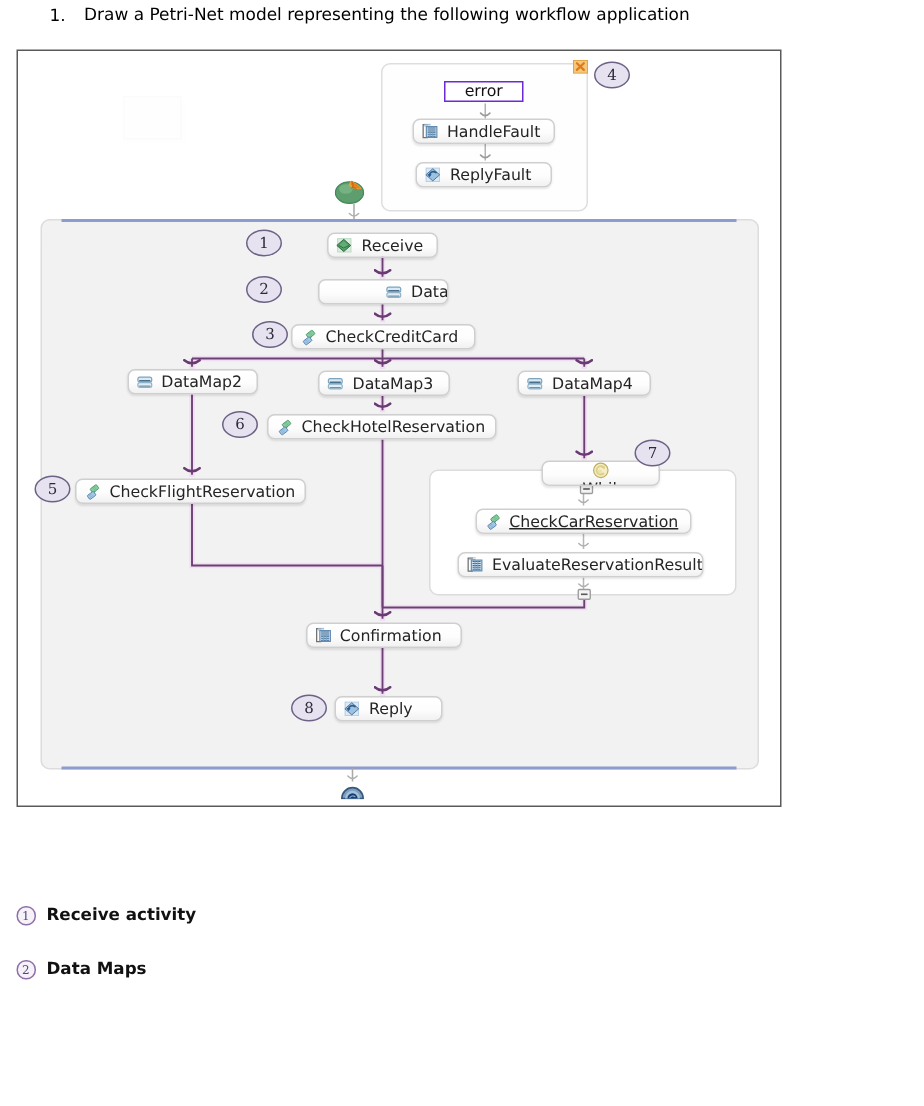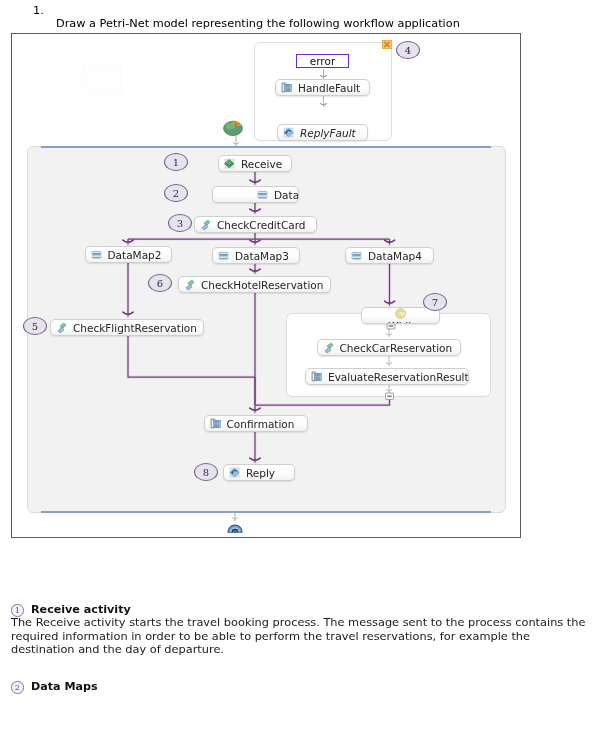--- a/index.html
+++ b/index.html
@@ -3,21 +3,21 @@
 <meta charset="utf-8">
 <style>
   html,body{margin:0;padding:0;background:#fff;}
   body{width:616px;height:737px;font-family:"DejaVu Sans",sans-serif;overflow:hidden;-webkit-font-smoothing:antialiased;}
   .page{position:relative;width:616px;height:737px;background:#fff;}
   .page{transform:translateZ(0);}
 
   
   .qline{position:absolute;left:0;top:0;width:616px;height:28px;}
   .qnum{position:absolute;left:33px;top:4px;font-size:11.3px;color:#000;line-height:14px;}
-  .qtext{position:absolute;left:56px;top:17px;font-size:11.3px;color:#000;line-height:14px;white-space:nowrap;}
+  .qtext{position:absolute;left:56px;top:3px;font-size:11.3px;color:#000;line-height:14px;white-space:nowrap;}
 
   
   .frame{position:absolute;left:11px;top:33px;width:510px;height:505px;
          border:1px solid #5a5a5a;box-sizing:border-box;background:#fff;overflow:hidden;}
 
   
   .ghost{position:absolute;left:70px;top:30px;width:39px;height:29px;border:1px solid #fbfbfb;box-sizing:border-box;background:#fefefe;box-shadow:2px 2px 2px rgba(0,0,0,.008);}
 
   
   .scope{position:absolute;left:15px;top:112px;width:479px;height:367px;
@@ -277,21 +277,21 @@
         <div class="node" style="left: 349px; top: 273px; width: 79px; flex-direction: column;">
           <span class="ic"><svg width="12" height="12" viewBox="0 0 13 13">
               <circle cx="6" cy="6" r="5.2" fill="#f4eec2" stroke="#bfae63" stroke-width=".9"></circle>
               <path d="M8.3 4.2 A3.0 3.0 0 1 0 7.9 8.3" fill="none" stroke="#dccd8c" stroke-width="1.3" stroke-linecap="round"></path>
               <path d="M8.6 2.6 L8.9 4.8 L6.8 4.4 Z" fill="#dccd8c"></path>
               <circle cx="5.2" cy="7.0" r="1.6" fill="#e9dfa2" opacity=".8"></circle>
             </svg></span>
           <span class="lb">While</span>
         </div>
         <div class="badge" style="left: 411px; top: 259px;">7</div>
-        <div class="node" style="left: 304.5px; top: 305px; width: 144px;">
+        <div class="node" style="left: 304.5px; top: 305px; width: 144px; text-decoration: underline;">
           <span class="ic"><svg width="12" height="12" viewBox="0 0 13 13">
               <g transform="rotate(-37 6.5 6.5)">
                 <rect x="6.0" y="3.5" width="5.6" height="3.5" rx=".6" fill="#87cda0" stroke="#4e9c6c" stroke-width=".65"></rect>
                 <rect x="1.4" y="6.1" width="5.6" height="3.5" rx=".6" fill="#a2c7e4" stroke="#5c87b4" stroke-width=".65"></rect>
                 <path d="M6.9 7.2 h1.2" stroke="#4e9c6c" stroke-width=".7"></path>
                 <path d="M7.9 4.5 h2.2 M7.9 5.8 h2.2" stroke="#5aa87a" stroke-width=".45" opacity=".75"></path>
                 <path d="M2.5 7.1 h2.2 M2.5 8.4 h2.2" stroke="#6f9ac4" stroke-width=".45" opacity=".75"></path>
               </g>
             </svg></span>
           <span class="lb">CheckCarReservation</span>
@@ -329,38 +329,37 @@
         <div class="node" style="left: 263px; top: 45px; width: 95px;">
           <span class="ic"><svg width="12" height="12" viewBox="0 0 13 13">
               <path d="M4.6 1.2 H1.2 V10.6 H4.6" fill="#fcfcfc" stroke="#6e6e6e" stroke-width=".9"></path>
               <path d="M2.0 1.0 h4.6 M2.0 2.2 h4.6" stroke="#9fb8cd" stroke-width=".7"></path>
               <rect x="3.5" y="2.6" width="7.6" height="7.8" fill="#cfe1f0" stroke="#5d88ad" stroke-width=".8"></rect>
               <path d="M4.4 3.6 h5.8 M4.4 5.1 h5.8 M4.4 6.6 h5.8 M4.4 8.1 h5.8 M4.4 9.5 h5.8" stroke="#3c6a93" stroke-width=".75"></path>
               <path d="M6.1 2.9 v7.2 M8.2 2.9 v7.2" stroke="#7fa4c4" stroke-width=".7"></path>
             </svg></span>
           <span class="lb">HandleFault</span>
         </div>
-        <div class="node" style="left: 265px; top: 90px; width: 91px; font-style: italic;">
+        <div class="node" style="left: 265px; top: 74px; width: 91px;">
           <span class="ic"><svg width="12" height="12" viewBox="0 0 13 13">
               <rect x="1.2" y="1.2" width="9.6" height="9.6" fill="#ddeaf5" stroke="#b7d0e6" stroke-width=".8"></rect>
               <path d="M1.0 6.0 L6.0 1.6 L11.0 6.0 L6.0 10.4 Z" fill="#9cc2e0" stroke="#50749b" stroke-width=".7" stroke-linejoin="round"></path>
               <path d="M8.3 4.4 C6.2 3.0 3.7 4.0 3.6 6.4" fill="none" stroke="#2e5c8a" stroke-width="1.25" stroke-linecap="round"></path>
               <path d="M2.1 5.5 L3.6 7.8 L5.2 5.6 Z" fill="#2e5c8a"></path>
             </svg></span>
           <span class="lb">ReplyFault</span>
         </div>
         <div class="badge" style="left: 384px; top: 7px;">4</div>
       </div>
   </div>
 
   <div class="legend">
     <div class="lg-item">
       <div class="lg-badge" style="left:0;top:0;">1</div>
       <div class="lg-head">Receive activity</div>
-      <div class="lg-body" style="width:576px;">The Receive activity starts the travel booking process. The message sent to the process contains the required information in order to be able to perform the travel reservations, for example the destination and the day of departure.</div>
     </div>
     <div class="lg-item" style="margin-top:24px;">
       <div class="lg-badge" style="left:0;top:0;">2</div>
       <div class="lg-head">Data Maps</div>
     </div>
   </div>
 
 </div>
 
 </body></html>

